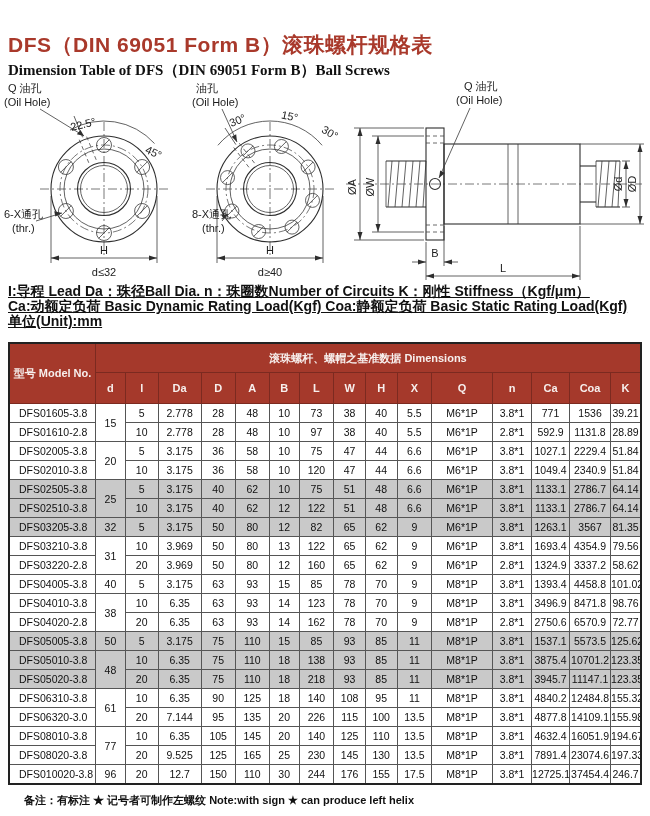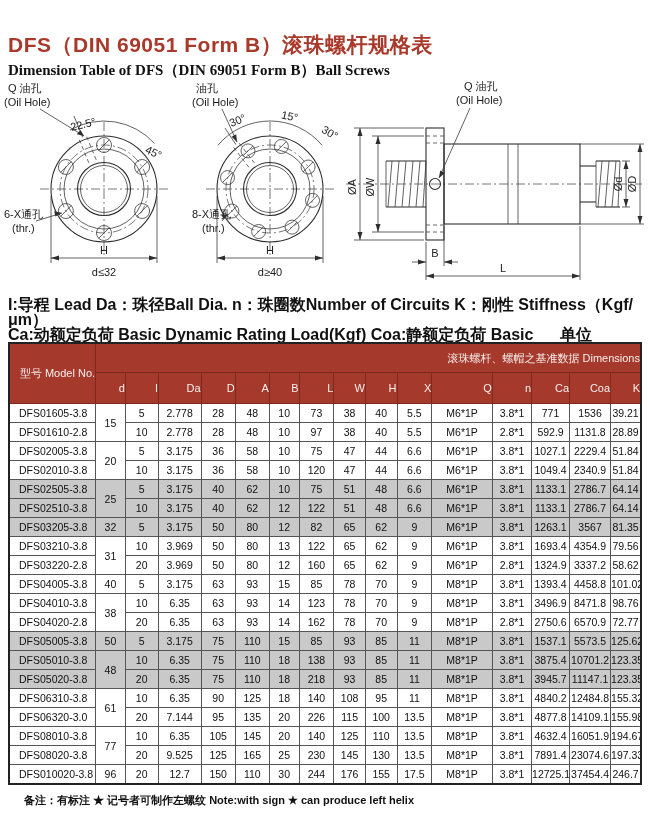--- a/index.html
+++ b/index.html
@@ -8,28 +8,28 @@
   .titles { position:absolute; left:8px; top:5px;margin-top:26px; }
   .title-cn { color:#a9392b; font-size:21px; font-weight:bold; margin:0; letter-spacing:0.5px; }
   .title-en { color:#111; font-size:15px; font-weight:bold; margin:2px 0 0 0;font-family:Liberation Serif, serif; }
   svg.draw { position:absolute; overflow:visible; }
   svg.draw text { font-family:"Liberation Sans", sans-serif; fill:#1c1c1c; font-size:11px; }
   svg.draw .ln   { stroke:#2e2e2e; stroke-width:1.1; fill:none; }
   svg.draw .thin { stroke:#3a3a3a; stroke-width:0.8; fill:none; }
   svg.draw .cl   { stroke:#555; stroke-width:0.8; fill:none; stroke-dasharray:9 3 2 3; }
   svg.draw .dash { stroke:#444; stroke-width:0.8; fill:none; stroke-dasharray:4 3; }
   svg.draw .arr  { fill:#2e2e2e; stroke:none; }
-  .legend { position:absolute; left:8px; top:297px; width:636px; font-size:16px;
-            font-weight:bold; color:#111; line-height:15px; }
-  .legend-row2 { display:flex; justify-content:space-between; }
+  .legend { position:absolute; left:8px; top:284px; width:636px; font-size:14px;
+            font-weight:bold; color:#111; line-height:15px;text-decoration:underline; }
+  .legend-row2 { display:flex; justify-content:space-between;flex-direction:column; }
   table.spec { position:absolute; left:8px; top:342px; width:634px;
                border-collapse:collapse; table-layout:fixed; font-size:10.5px;
                border:2px solid #222; }
-  table.spec th { background:#a5392b; color:#f7efed; font-weight:normal;
-                  border:1px solid #7c2a20; padding:0;text-align:right; }
+  table.spec th { background:#a5392b; color:#f7efed; font-weight:bold;
+                  border:1px solid #7c2a20; padding:0; }
   table.spec thead tr.r1 th { height:28px; font-size:11px; }
   table.spec thead tr.r2 th { height:30px; font-size:11px; }
   table.spec td { border:1px solid #555; border-top:1px solid #8d8d8d;
                   text-align:center; height:18px; padding:0; white-space:nowrap;
                   overflow:hidden; color:#101010; }
   table.spec td.model { text-align:left; padding-left:9px;margin-top:16px; }
   table.spec tr.shaded td { background:#c9c9c9; }
   table.spec tr.group-start td { border-top:1.5px solid #222; }
   .footnote { position:absolute; left:24px; top:793px; font-size:11px; font-weight:bold; color:#111; }
 </style>

